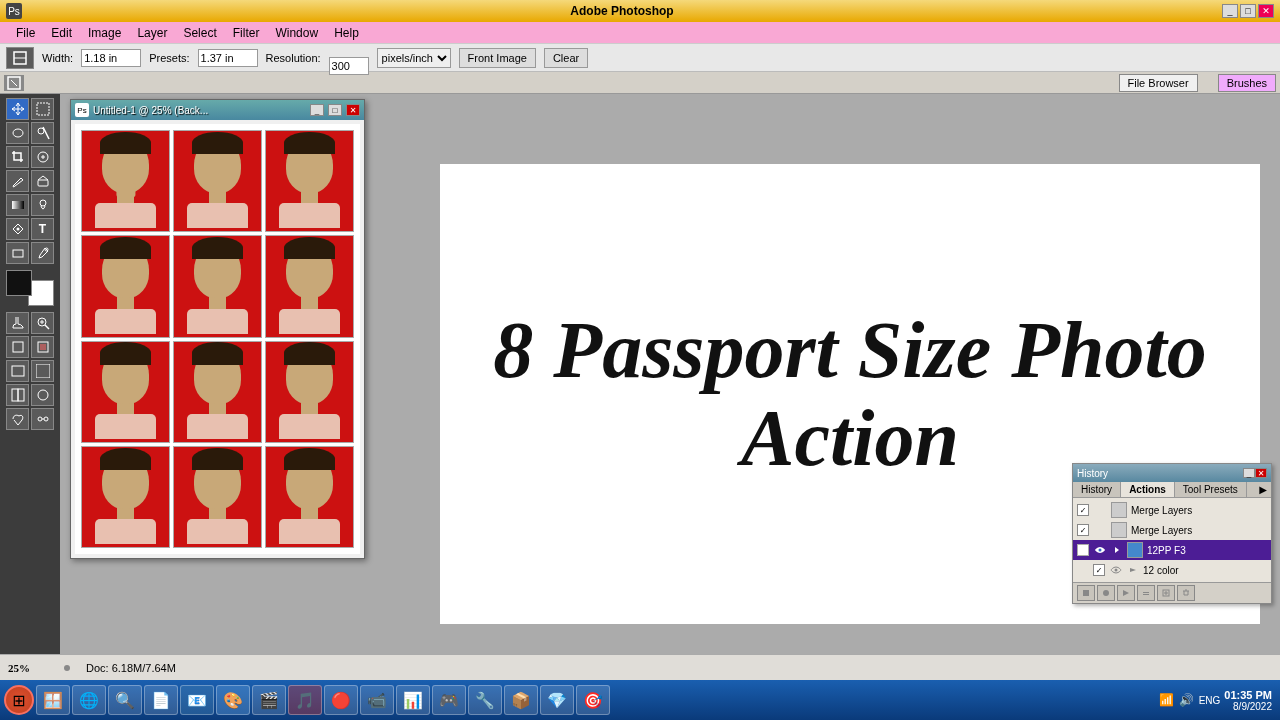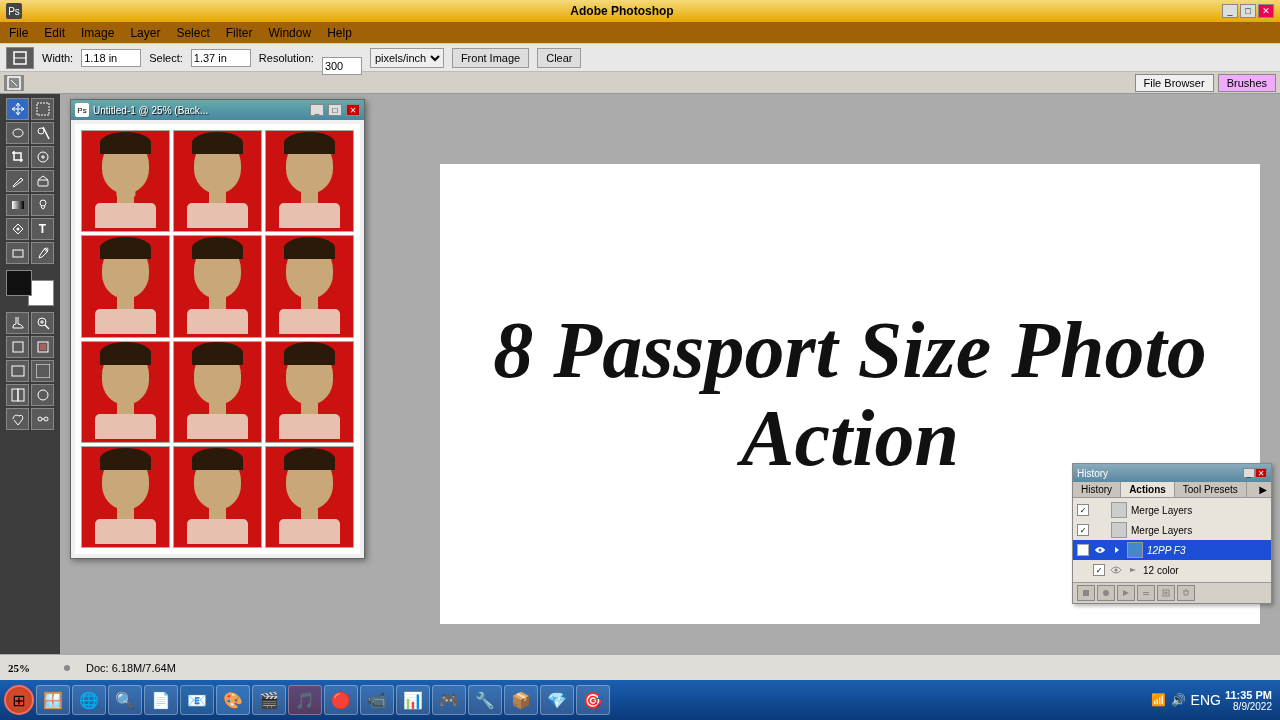--- a/index.html
+++ b/index.html
@@ -15,24 +15,24 @@
       padding: 0 6px;
     }
     .title-bar-text { font-size: 12px; font-weight: bold; color: #000; flex: 1; text-align: center; }
     .title-bar-buttons { display: flex; gap: 2px; }
     .title-btn { width: 16px; height: 14px; border: 1px solid #888; font-size: 9px; cursor: pointer; display: flex; align-items: center; justify-content: center; background: #ddd; }
     .title-btn.close { background: #e05; color: white; }
 
     
     .menu-bar {
       height: 22px;
-      background: #a16207;
-      display: flex;
-      align-items: center;
-      padding: 0 1px;
+      background: #f9a8d4;
+      display: flex;
+      align-items: center;
+      padding: 0 8px;
       border-bottom: 1px solid #ccc;
     }
     .menu-item { padding: 2px 8px; font-size: 12px; cursor: pointer; }
 
     
     .options-bar {
       height: 28px;
       background: #e8e8e8;
       border-bottom: 1px solid #bbb;
       display: flex;
@@ -240,21 +240,21 @@
     .panel-tab.active { background: #e8e4dc; font-weight: bold; }
     .panel-content { padding: 2px 0; }
     .panel-row {
       display: flex;
       align-items: center;
       padding: 2px 4px;
       font-size: 10px;
       height: 20px;
       gap: 4px;
     }
-    .panel-row.active { background: #1d4ed8; color: white; font-style: italic; }
+    .panel-row.active { background: #4c1d95; color: white; }
     .panel-row .check { width: 12px; height: 12px; border: 1px solid #888; background: #fff; display: flex; align-items: center; justify-content: center; font-size: 8px; }
     .panel-row .eye-icon { width: 14px; height: 14px; display: flex; align-items: center; justify-content: center; font-size: 10px; }
     .layer-thumb { width: 16px; height: 16px; background: #ddd; border: 1px solid #999; }
     .layer-name { flex: 1; font-size: 10px; overflow: hidden; white-space: nowrap; }
     .panel-toolbar {
       display: flex;
       align-items: center;
       padding: 2px 4px;
       gap: 2px;
       border-top: 1px solid #999;
@@ -375,42 +375,42 @@
 
 <div class="options-bar">
   <div style="width:28px;height:22px;background:#5a5a5a;border:1px solid #888;display:flex;align-items:center;justify-content:center;">
     <svg width="16" height="16" viewBox="0 0 16 16" fill="white">
         <rect x="2" y="2" width="12" height="12" fill="none" stroke="white" stroke-width="1.5"></rect>
         <line x1="2" y1="8" x2="14" y2="8" stroke="white"></line>
       </svg>
   </div>
   <label>Width:</label>
   <input type="text" value="1.18 in" style="">
-  <label>Select:</label>
+  <label>Presets:</label>
   <input type="text" value="1.37 in" style="">
   <label>Resolution:</label>
   <input type="text" style="width: 40px; margin-top: 16px;" value="300">
   <select>
     <option>pixels/inch</option>
     <option>pixels/cm</option>
   </select>
   <button class="options-btn">Front Image</button>
   <button class="options-btn">Clear</button>
 </div>
 
 <div style="height:22px;background:#d4d0c8;display:flex;align-items:center;justify-content:space-between;border-bottom:1px solid #999;padding:0 4px;">
   <div style="display:flex;gap:4px;">
     <div style="width:20px;height:16px;background:#888;display:flex;align-items:center;justify-content:center;">
       <svg width="14" height="14" viewBox="0 0 14 14" fill="none">
           <rect x="1" y="1" width="12" height="12" stroke="white" stroke-width="1.5" fill="none"></rect>
           <line x1="4" y1="4" x2="10" y2="10" stroke="white"></line>
         </svg>
     </div>
   </div>
-  <div style="display:flex;gap:4px;margin-left:auto;">
+  <div style="display:flex;gap:20px;margin-left:auto;">
     <div class="tr-tab active">File Browser</div>
     <div class="tr-tab">Brushes</div>
   </div>
 </div>
 
 <div class="main-layout" style="height:calc(720px - 22px - 22px - 28px - 22px - 26px - 40px); position:relative;">
 
   <div class="left-toolbar">
 
     <div class="tool-group">
@@ -816,19 +816,19 @@
   <div class="taskbar-app">📊</div>
   <div class="taskbar-app">🎮</div>
   <div class="taskbar-app">🔧</div>
   <div class="taskbar-app">📦</div>
   <div class="taskbar-app">💎</div>
   <div class="taskbar-app">🎯</div>
   <div class="taskbar-spacer"></div>
   <div class="system-tray">
     <div class="tray-icon">📶</div>
     <div class="tray-icon">🔊</div>
-    <span style="font-size:14px;color:white;">ENG</span>
+    <span style="font-size:10px;color:white;">ENG</span>
     <div class="clock">
-      <div class="time">11:35 PM</div>
+      <div class="time">01:35 PM</div>
       <div class="date">8/9/2022</div>
     </div>
   </div>
 </div>
 
 </body></html>

